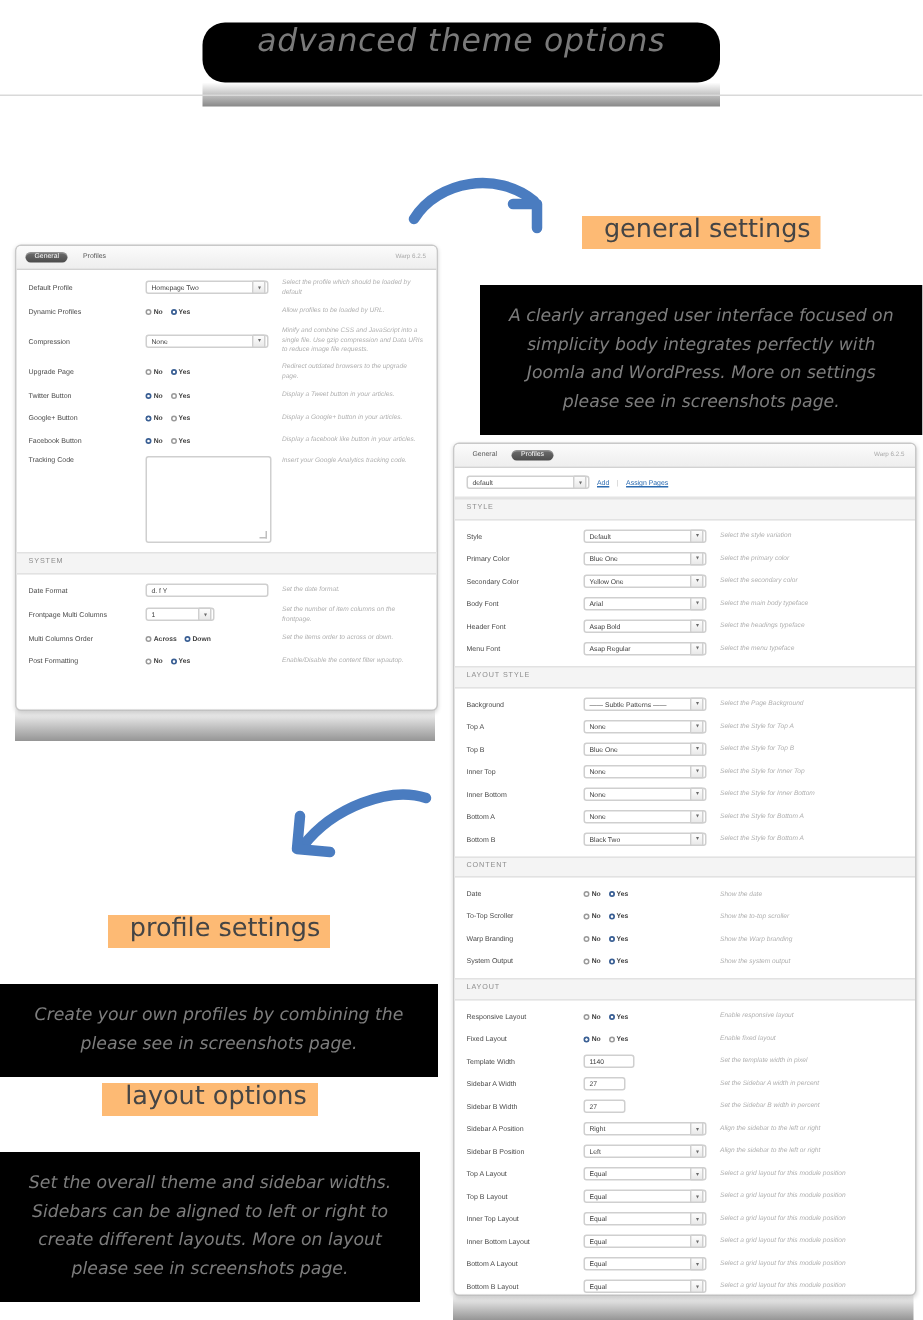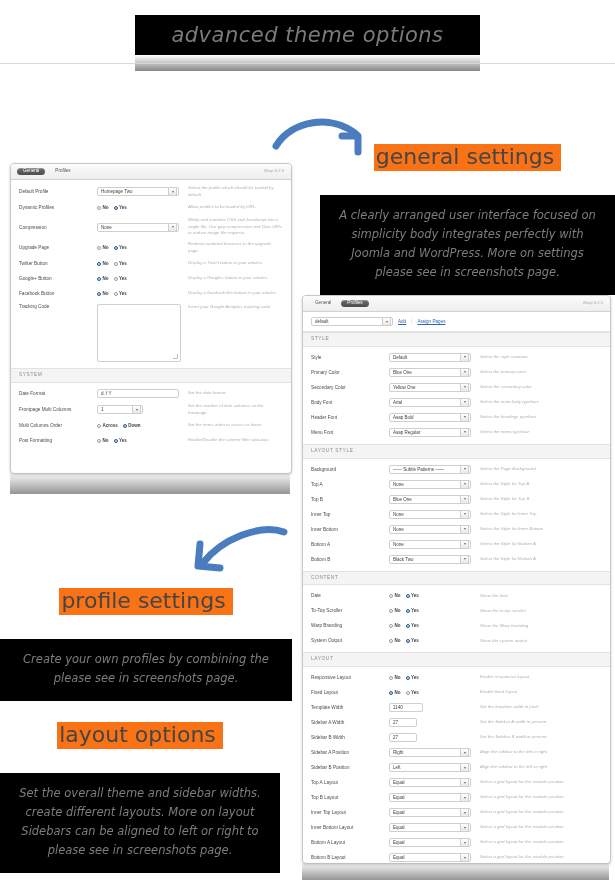--- a/index.html
+++ b/index.html
@@ -5,44 +5,44 @@
   html,body{margin:0;padding:0;background:#ffffff;}
   body{
     width:615px;height:880px;position:relative;overflow:hidden;
     font-family:"Liberation Sans","DejaVu Sans",sans-serif;
     -webkit-font-smoothing:antialiased;
   }
 
   
   #banner{
     position:absolute;left:135px;top:15px;width:345px;height:40px;
-    background:#000;display:flex;align-items:center;justify-content:center;
+    background:#000;display:flex;justify-content:center;border-radius:15px;
   }
   #banner .btxt{
     color:#7a7a7a;font-size:21px;font-style:italic;letter-spacing:.5px;
     font-family:"DejaVu Sans",sans-serif;white-space:nowrap;
   }
   #banner-reflect{
     position:absolute;left:135px;top:55px;width:345px;height:16px;
     background:linear-gradient(to bottom,rgba(0,0,0,.85),rgba(0,0,0,0));
     transform:scaleY(-1);opacity:.55;
   }
   #hairline{
     position:absolute;left:0;top:63px;width:615px;height:1px;background:#d9d9d9;
   }
 
   
   .arrow{position:absolute;}
 
   
   .callout{position:absolute;}
   .callout .ctitle{
-    background:#f97316;color:#454545;display:inline-block;
-    font-size:22px;font-family:"DejaVu Sans",sans-serif;
-    padding:1px 7px 3px 2px;line-height:1.05;white-space:nowrap;
+    background:#fdba74;color:#454545;display:inline-block;
+    font-size:17px;font-family:"DejaVu Sans",sans-serif;
+    padding:1px 7px 3px 15px;line-height:1.05;white-space:nowrap;
   }
   .callout .cbody{
     background:#000;color:#7d7d7d;font-style:italic;
     font-size:11.5px;line-height:1.65;text-align:center;
     padding:11px 14px 13px 14px;font-family:"DejaVu Sans",sans-serif;margin-top:24px;
   }
   .callout .cbody div{white-space:nowrap;}
   .co-center{text-align:center;}
 
   
@@ -154,37 +154,37 @@
   </div>
   <div class="cbody">
     <div>A clearly arranged user interface focused on</div>
     <div>simplicity body integrates perfectly with</div>
     <div>Joomla and WordPress. More on settings</div>
     <div>please see in screenshots page.</div>
   </div>
 </div>
 
 <div class="callout co-center" style="left:0px;top:588px;width:292px;">
-  <div style="">
+  <div style="margin-top:22px;">
     <span class="ctitle">profile settings</span>
   </div>
   <div class="cbody">
     <div>Create your own profiles by combining the</div>
     <div>please see in screenshots page.</div>
   </div>
 </div>
 
 <div class="callout co-center" style="left:0px;top:722px;width:280px;">
   <div style="text-align:center;">
     <span class="ctitle">layout options</span>
   </div>
   <div class="cbody">
     <div>Set the overall theme and sidebar widths.</div>
+    <div>Sidebars can be aligned to left or right to</div>
     <div>create different layouts. More on layout</div>
-    <div>Sidebars can be aligned to left or right to</div>
     <div>please see in screenshots page.</div>
   </div>
 </div>
 
 <div class="panel" id="panel-general" style="left:10px;top:163px;width:280px;height:309px;">
   <div class="tabbar">
     <span class="tab active">General</span>
     <span class="tab">Profiles</span>
     <span class="warpver">Warp 6.2.5</span>
   </div>

